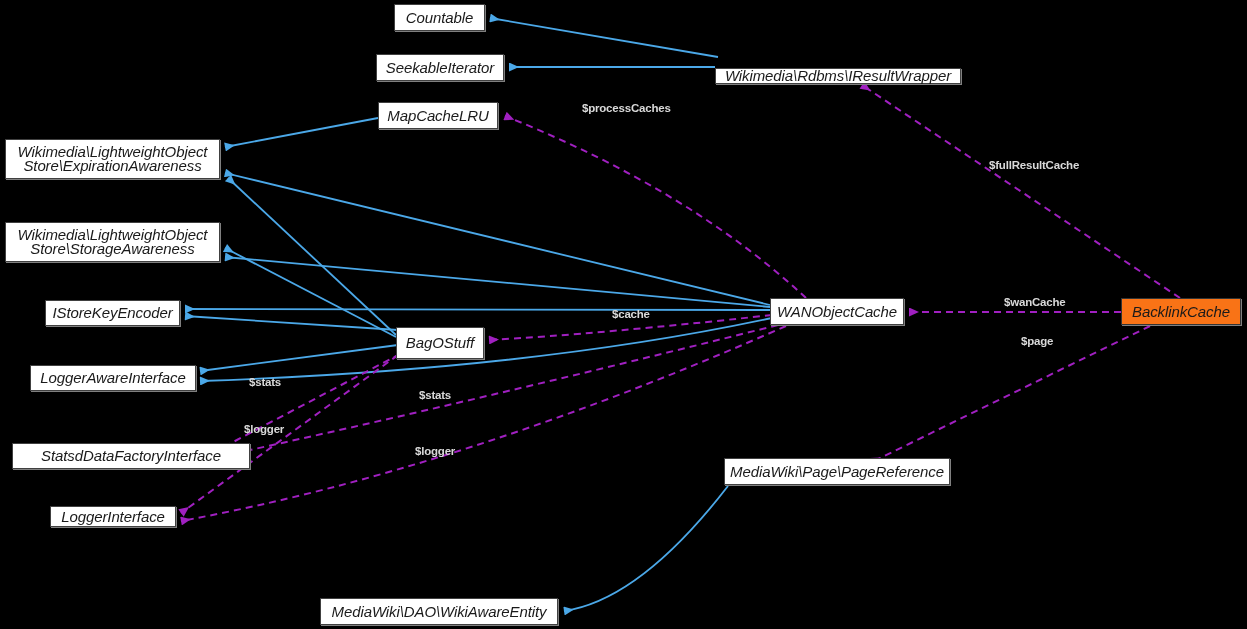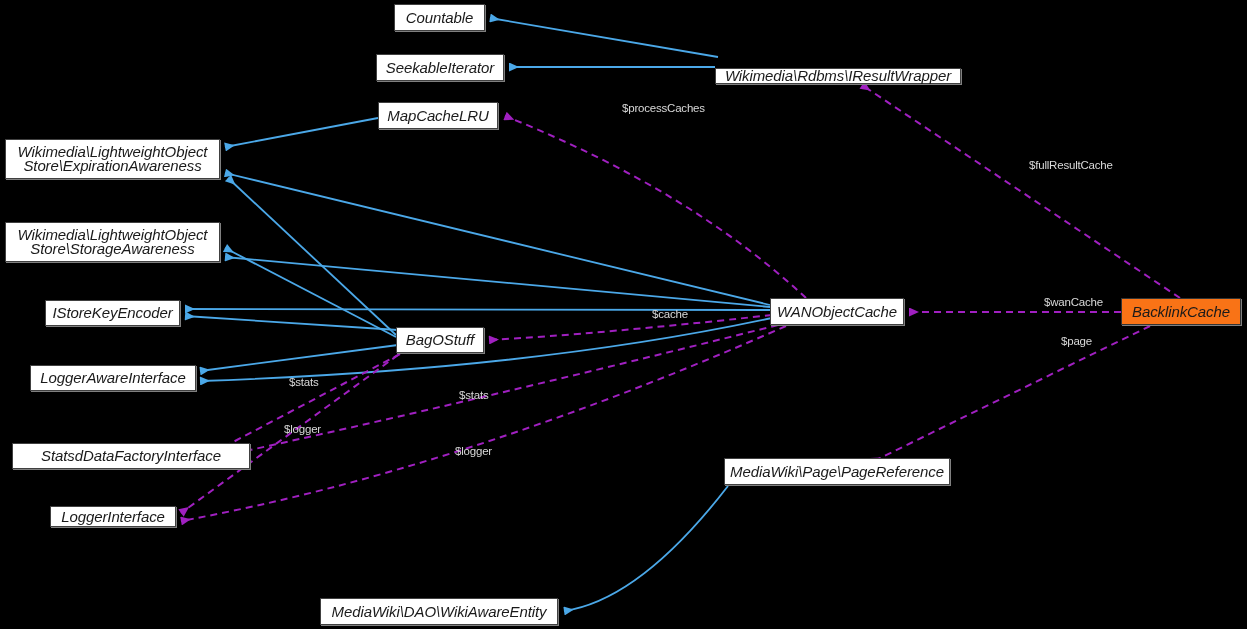--- a/index.html
+++ b/index.html
@@ -41,24 +41,23 @@
   }
   .node.current {
     background: #f97316;
     border: 1px solid #333333;
   }
   .edge-label {
     position: absolute;
     color: #d9d9d9;
     font-family: "Liberation Sans", sans-serif;
     font-size: 11.5px;
-    font-weight: normal;
+    font-weight: bold;
     white-space: nowrap;
     letter-spacing: -0.2px;
-    margin-left: 40px;
   }
 </style>
 </head>
 <body>
 
 <div id="diagram-root">
 
   <svg class="edges" viewBox="0 0 1247 629" xmlns="http://www.w3.org/2000/svg">
     <defs>
       <marker id="arrow-inherit" markerWidth="11" markerHeight="9" refX="10" refY="4.5" orient="auto" markerUnits="userSpaceOnUse">
@@ -99,21 +98,21 @@
       <div class="node" style="left: 378px; top: 102px; width: 120px; height: 27px;">MapCacheLRU</div>
       <div class="node" style="left: 715px; top: 54px; width: 246px; height: 16px; margin-top: 14px;">Wikimedia\Rdbms\IResultWrapper</div>
       <div class="node" style="left: 5px; top: 139px; width: 215px; height: 40px;">Wikimedia\LightweightObject
 Store\ExpirationAwareness</div>
       <div class="node" style="left: 5px; top: 222px; width: 215px; height: 40px;">Wikimedia\LightweightObject
 Store\StorageAwareness</div>
       <div class="node" style="left: 45px; top: 300px; width: 135px; height: 26px;">IStoreKeyEncoder</div>
       <div class="node" style="left: 30px; top: 365px; width: 166px; height: 26px;">LoggerAwareInterface</div>
       <div class="node" style="left: 12px; top: 443px; width: 238px; height: 26px;">StatsdDataFactoryInterface</div>
       <div class="node" style="left: 50px; top: 506px; width: 126px; height: 21px;">LoggerInterface</div>
-      <div class="node" style="left: 396px; top: 327px; width: 88px; height: 26px;">BagOStuff</div>
+      <div class="node" style="left: 396px; top: 327px; width: 88px; height: 32px;">BagOStuff</div>
       <div class="node" style="left: 770px; top: 298px; width: 134px; height: 27px;">WANObjectCache</div>
       <div class="node current" style="left: 1121px; top: 298px; width: 120px; height: 27px;">BacklinkCache</div>
       <div class="node" style="left: 724px; top: 458px; width: 226px; height: 27px;">MediaWiki\Page\PageReference</div>
       <div class="node" style="left: 320px; top: 598px; width: 238px; height: 27px;">MediaWiki\DAO\WikiAwareEntity</div>
     </div>
   <div id="labels-layer">
       <div class="edge-label" style="left: 582px; top: 102px;">$processCaches</div>
       <div class="edge-label" style="left: 989px; top: 159px;">$fullResultCache</div>
       <div class="edge-label" style="left: 612px; top: 308px;">$cache</div>
       <div class="edge-label" style="left: 1004px; top: 296px;">$wanCache</div>

